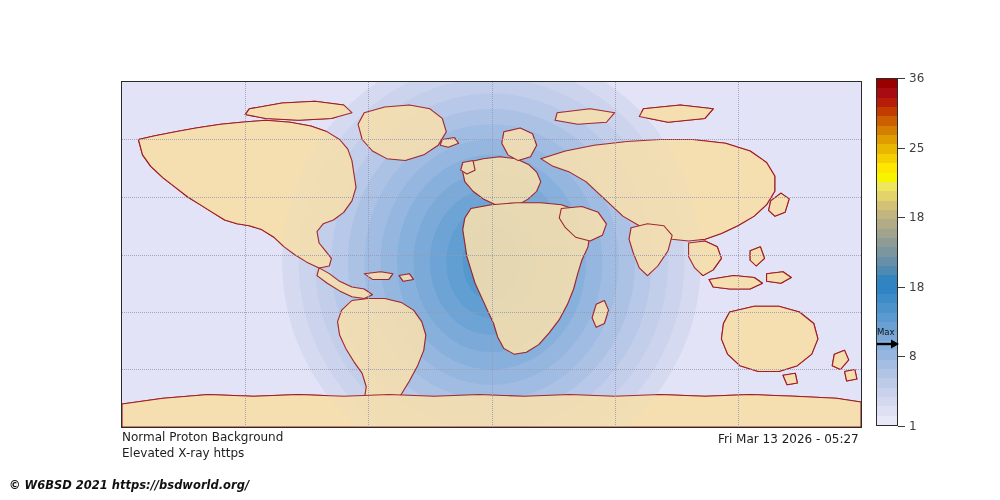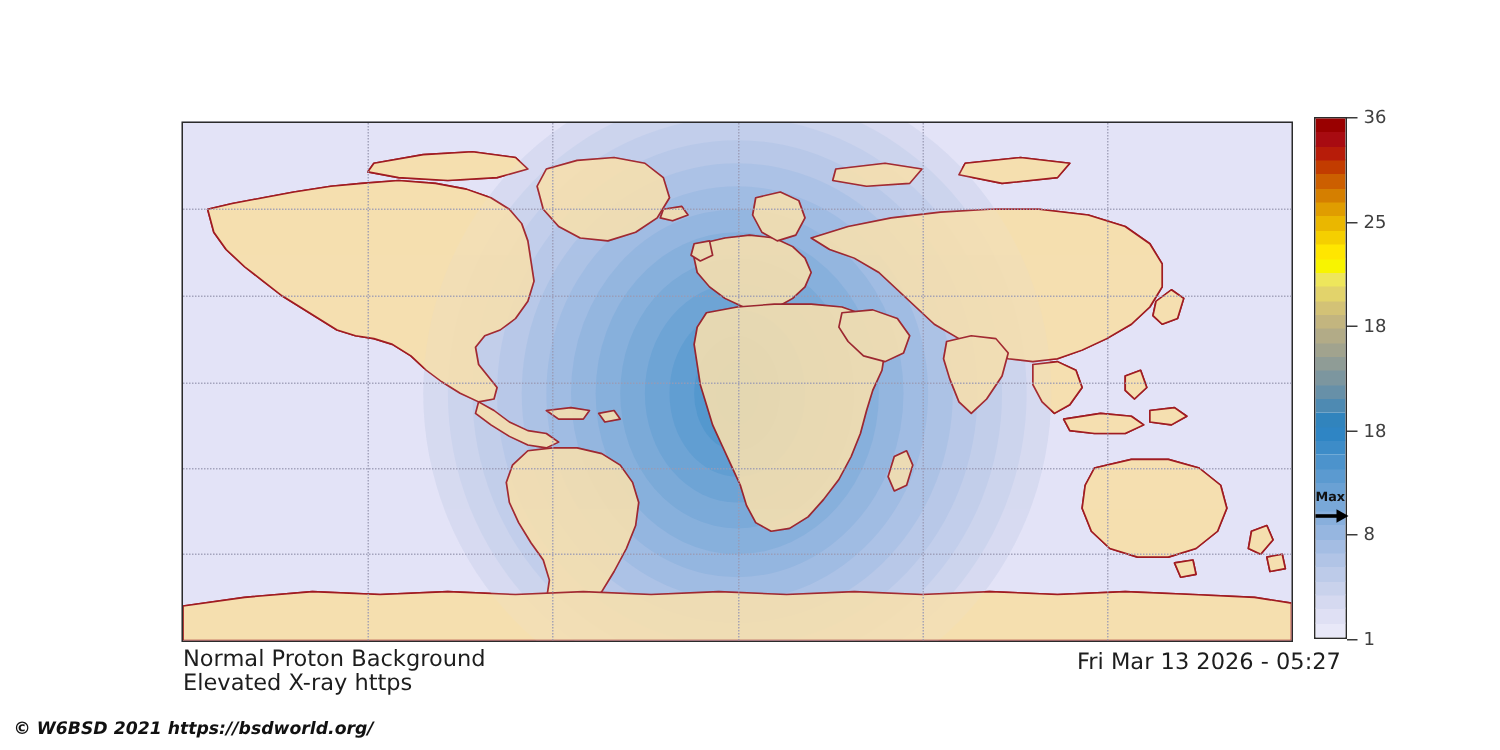--- a/index.html
+++ b/index.html
@@ -46,21 +46,21 @@
   }
   #max-marker{
     position:absolute;left:876px;top:325px;width:24px;height:30px;pointer-events:none;
   }
   #max-marker .mx-txt{
     position:absolute;left:1px;top:-1px;font-size:8.5px;color:#111;line-height:10px;
   }
   #max-marker svg{position:absolute;left:0;top:10px;}
 
   
-  .foot{position:absolute;font-size:15px;color:#1d1d1d;}
+  .foot{position:absolute;font-size:12px;color:#1d1d1d;}
   #note1{left:122px;top:430px;}
   #note2{left:122px;top:446px;}
   #stamp{left:718px;top:432px;}
   #copyright{
     position:absolute;left:9px;top:478px;font-size:11.5px;
     font-style:italic;font-weight:bold;color:#111;
   }
 </style>
 </head>
 <body>
@@ -238,21 +238,21 @@
       <div class="cb-tick" style="top: 208.8px;"></div>
       <div class="cb-lbl" style="top: 208.8px;">18</div>
       <div class="cb-tick" style="top: 139.2px;"></div>
       <div class="cb-lbl" style="top: 139.2px;">18</div>
       <div class="cb-tick" style="top: 69.6px;"></div>
       <div class="cb-lbl" style="top: 69.6px;">25</div>
       <div class="cb-tick" style="top: 0px;"></div>
       <div class="cb-lbl" style="top: 0px;">36</div>
     </div>
 
-  <div id="max-marker" style="top: 328.457px; font-weight: bold;">
+  <div id="max-marker" style="top: 328.457px;">
     <span class="mx-txt">Max</span>
     <svg width="24" height="12" viewBox="0 0 24 12">
       <line x1="1" y1="6" x2="16" y2="6" stroke="#000" stroke-width="2.4"></line>
       <polygon points="15,1.5 23,6 15,10.5" fill="#000"></polygon>
     </svg>
   </div>
 
   <div id="cbar-label">
     
   </div>

